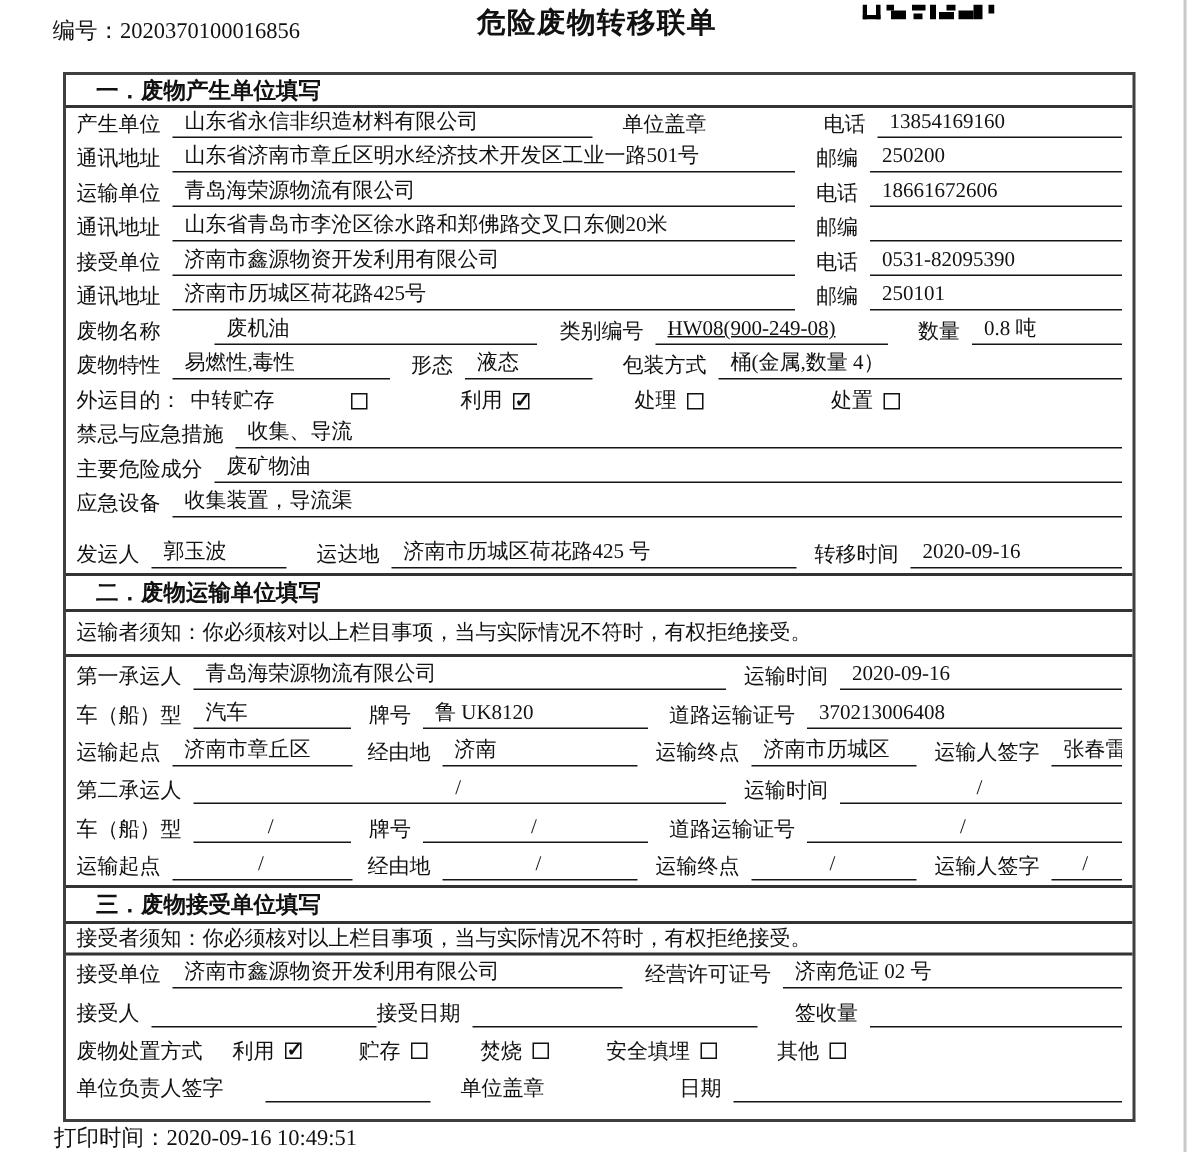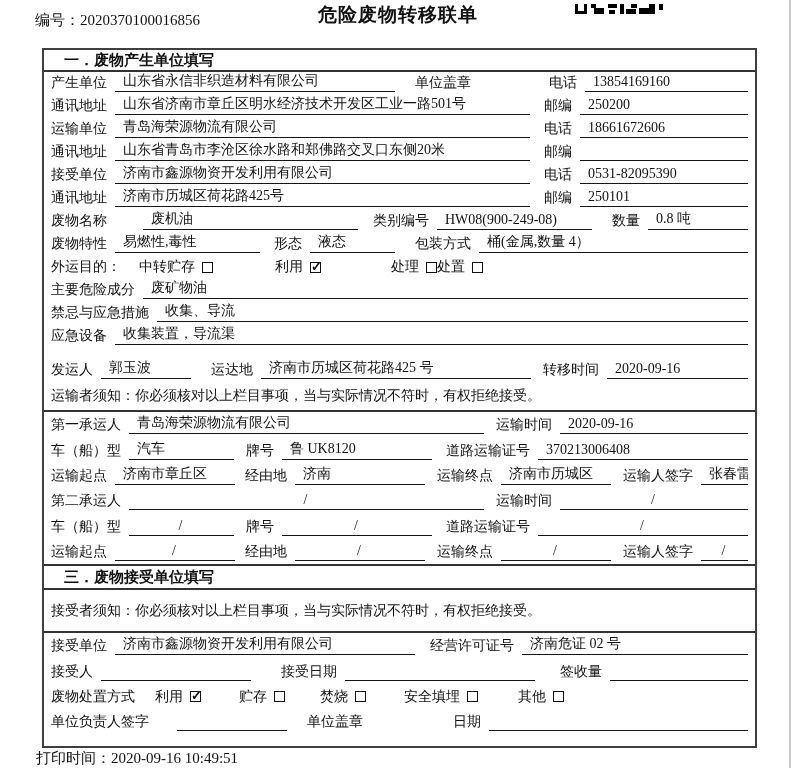--- a/index.html
+++ b/index.html
@@ -14,44 +14,44 @@
 
   #formbox{left:42px;top:48px;width:715px;height:700px;border:2px solid #3f3f3f;
            box-sizing:border-box;font-size:14px;display:flex;flex-direction:column;}
   .sec-h{font-weight:bold;font-size:15px;padding-left:20px;display:flex;align-items:center;
          border-bottom:2px solid #333;box-sizing:border-box;flex:none;}
   #s1h{height:22px;}
   #s2h,#s3h{height:26px;border-top:2px solid #333;}
   .notice{display:flex;align-items:center;padding-left:7px;border-bottom:2px solid #333;
           box-sizing:border-box;flex:none;white-space:nowrap;}
   #s2notice{height:30px;}
-  #s3notice{height:43px;}
+  #s3notice{height:21px;}
   .rows{display:flex;flex-direction:column;flex:none;box-sizing:border-box;}
   #s1rows{height:310px;}
   #s2rows{height:152px;}
   #s3rows{height:101px;}
   .frow{flex:1;display:flex;align-items:flex-end;padding:0 7px 3px 7px;min-width:0;}
   .lbl,.txt{white-space:nowrap;flex:none;}
   .u{border-bottom:1px solid #151515;white-space:nowrap;overflow:hidden;
      padding:0 2px 1px 8px;margin-left:8px;box-sizing:border-box;flex:none;}
   .grow{flex:1 1 auto;}
   .ctr{text-align:center;padding-left:0;}
   .opt{display:flex;align-items:center;flex:none;}
   .cb{width:11px;height:11px;border:1px solid #111;margin-left:7px;position:relative;
       flex:none;box-sizing:border-box;background:#fff;}
   .cb.checked::after{content:"\2713";position:absolute;left:0;top:-4px;font-size:13px;font-weight:bold;}
 
   .w85{width:85px;}.w90{width:90px;margin-top:11px;}.w105{width:105px;}.w110{width:110px;}.w120{width:120px;}
-  .w130{width:130px;}.w145{width:145px;}.w150{width:150px;}.w155{width:155px;}.w190{width:190px;}
+  .w130{width:130px;}.w145{width:145px;}.w150{width:150px;}.w155{width:155px;text-decoration:underline;}.w190{width:190px;}
   .w215{width:215px;margin-left:36px;}.w270{width:270px;}.w280{width:280px;}.w300{width:300px;}.w355{width:355px;}
   .w415{width:415px;}
-  .ml6{margin-left:18px;}.ml10{margin-left:10px;}.ml12{margin-left:12px;}.ml14{margin-left:14px;}
+  .ml6{margin-left:6px;gap:44px;}.ml10{margin-left:10px;}.ml12{margin-left:12px;}.ml14{margin-left:14px;}
   .ml15{margin-left:15px;}.ml20{margin-left:20px;}.ml25{margin-left:25px;}.ml28{margin-left:28px;}
-  .ml30{margin-left:30px;}.ml35{margin-left:35px;}.ml38{margin-left:38px;}.ml40{margin-left:40px;}
-  .ml62{margin-left:62px;}.ml70{margin-left:70px;}.ml78{margin-left:78px;}.ml85{}
+  .ml30{}.ml35{margin-left:35px;}.ml38{margin-left:38px;}.ml40{margin-left:40px;}
+  .ml62{margin-left:62px;}.ml70{margin-left:70px;}.ml78{margin-left:78px;}.ml85{margin-left:85px;}
   .ml90{margin-left:90px;}
 </style>
 </head>
 <body>
 
 <div class="abs" id="serial">
   <span>编号：</span><span>2020370100016856</span>
 </div>
 
 <div class="abs" id="title">危险废物转移联单</div>
@@ -158,44 +158,45 @@
         <span>处理</span>
         <span class="cb"></span>
       </span>
       <span class="opt ml85">
         <span>处置</span>
         <span class="cb"></span>
       </span>
     </div>
 
     <div class="frow">
+      <span class="lbl">禁忌与应急措施</span>
+      <span class="u grow">收集、导流</span>
+    </div>
+
+    <div class="frow">
       <span class="lbl">主要危险成分</span>
       <span class="u grow">废矿物油</span>
-    </div>
-
-    <div class="frow">
-      <span class="lbl">禁忌与应急措施</span>
-      <span class="u grow">收集、导流</span>
     </div>
 
     <div class="frow">
       <span class="lbl">应急设备</span>
       <span class="u grow">收集装置，导流渠</span>
     </div>
 
     <div class="frow">
       <span class="lbl">发运人</span>
       <span class="u w90">郭玉波</span>
       <span class="lbl ml20">运达地</span>
       <span class="u w270">济南市历城区荷花路425 号</span>
       <span class="lbl ml12">转移时间</span>
       <span class="u grow">2020-09-16</span>
     </div>
   </div>
 
+  <div class="sec-h" id="s2h">二．废物运输单位填写</div>
   <div class="notice" id="s2notice">运输者须知：你必须核对以上栏目事项，当与实际情况不符时，有权拒绝接受。</div>
   <div class="rows" id="s2rows">
 
     <div class="frow">
       <span class="lbl">第一承运人</span>
       <span class="u w355">青岛海荣源物流有限公司</span>
       <span class="lbl ml12">运输时间</span>
       <span class="u grow">2020-09-16</span>
     </div>
 

